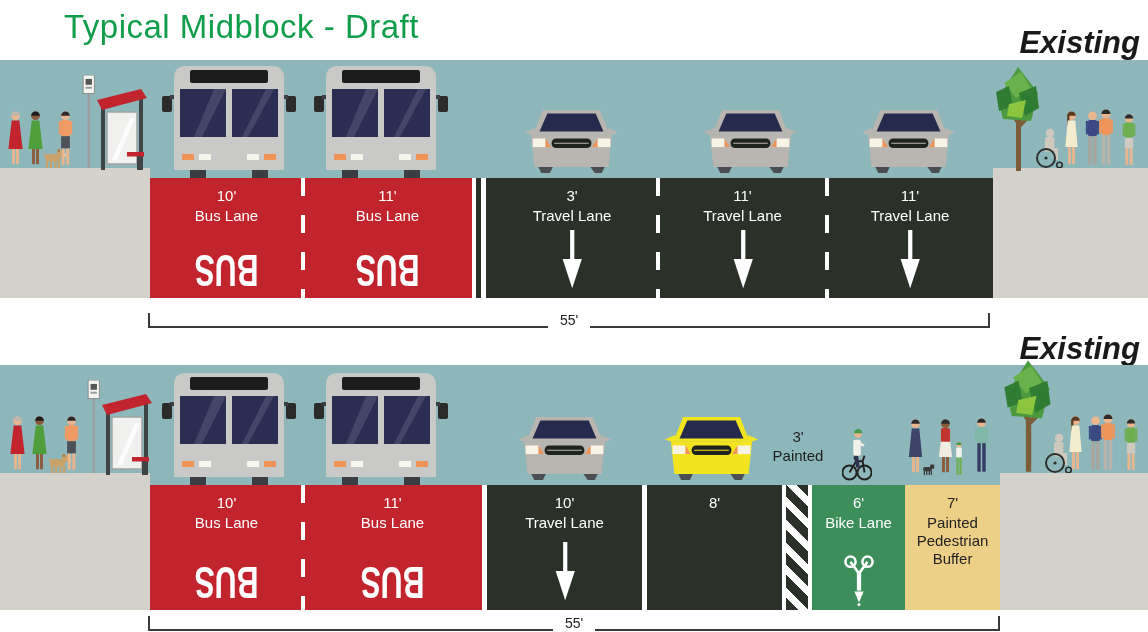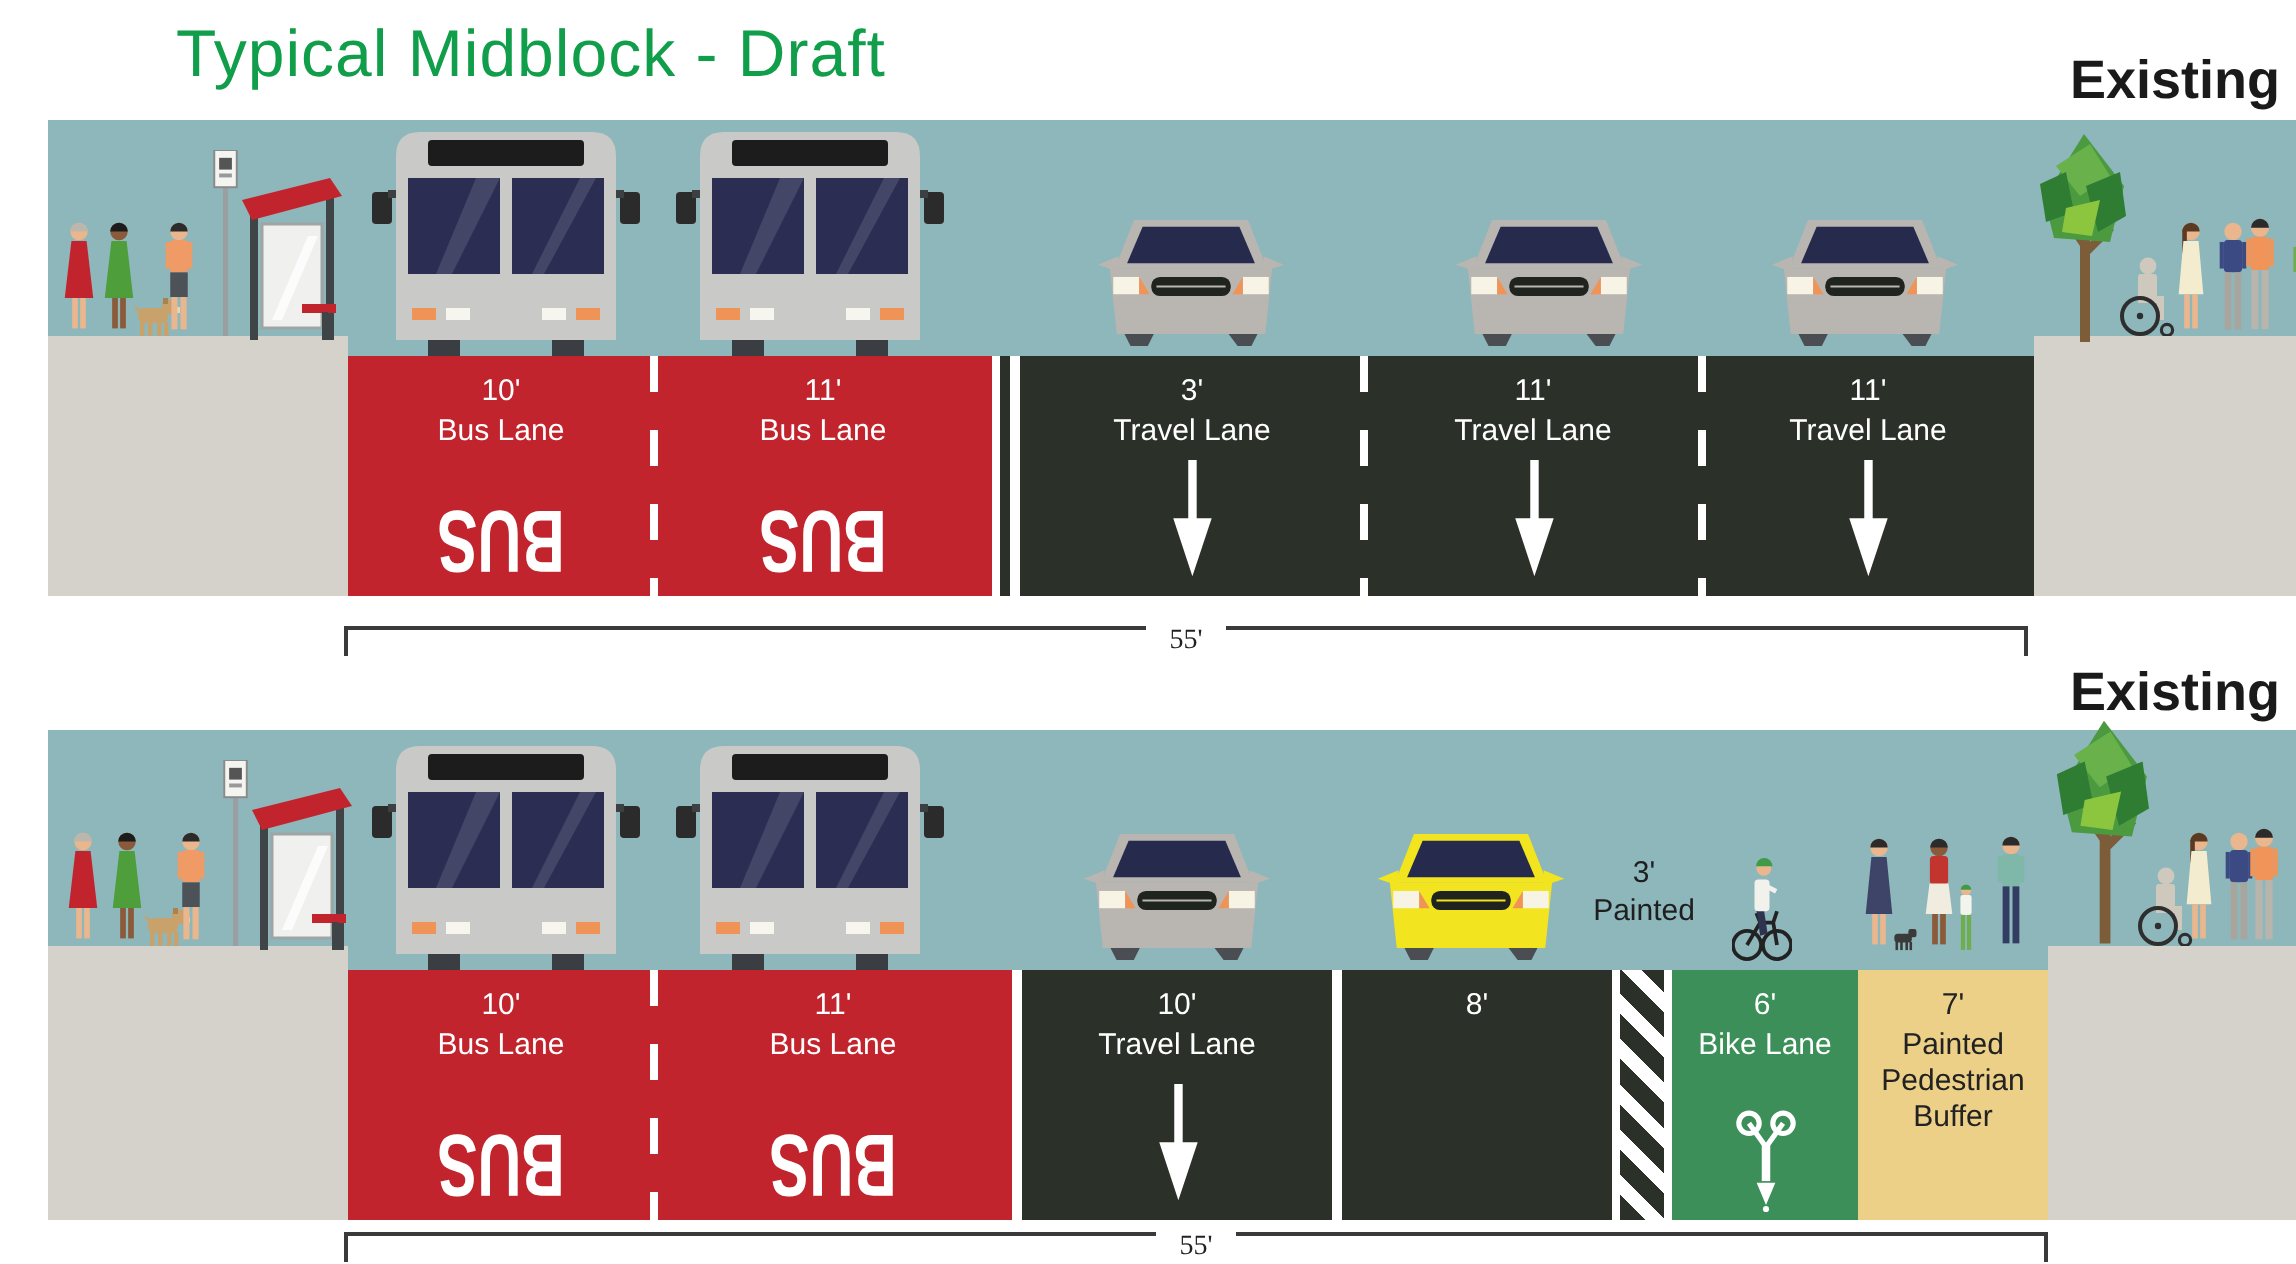--- a/index.html
+++ b/index.html
@@ -1,22 +1,22 @@
 <!DOCTYPE html>
 <html style="--title_green: #119e4b; --label_black: #1a1a1a; --sky: #8db7bb; --sidewalk: #d5d2cc; --roadway: #2b3029; --bus_lane_red: #c2242e; --bike_lane_green: #3d8f5a; --pedestrian_space_tan: #edd088; --lane_text: #ffffff; --dimension_line: #3a3a3a;"><head>
 <meta charset="utf-8">
 <style>
   html,body{margin:0;padding:0;}
   body{width:1148px;height:632px;position:relative;background:#fff;
        font-family:"Liberation Sans","DejaVu Sans",sans-serif;overflow:hidden;}
-  .canvas{position:absolute;inset:0;margin-left:24px;}
+  .canvas{position:absolute;inset:0;}
   .page-title{position:absolute;left:64px;top:8px;font-size:33px;font-weight:500;
     color:var(--title_green,#119e4b);letter-spacing:0.5px;}
-  .section-label{position:absolute;right:8px;font-size:27px;font-weight:bold;
-    color:var(--label_black,#1a1a1a);}
+  .section-label{position:absolute;right:8px;font-size:31px;font-weight:bold;
+    color:var(--label_black,#1a1a1a);font-style:italic;}
   .scene{position:absolute;left:0;width:1148px;}
   .sky{position:absolute;left:0;top:0;width:1148px;background:var(--sky,#8db7bb);}
   .sidewalk{position:absolute;background:var(--sidewalk,#d5d2cc);}
   .road{position:absolute;left:0;width:1148px;text-decoration:underline;}
   .lane{position:absolute;top:0;height:100%;text-align:center;color:var(--lane_text,#fff);}
   .lane.red{background:var(--bus_lane_red,#c2242e);}
   .lane.dark{background:var(--roadway,#2b3029);}
   .lane.green{background:var(--bike_lane_green,#3d8f5a);}
   .lane.tan{background:var(--pedestrian_space_tan,#edd088);color:#222;}
   .lane-w{margin-top:9px;font-size:15px;}
@@ -28,21 +28,21 @@
   .arrow{position:absolute;bottom:8px;left:50%;transform:translateX(-50%);}
   .bike-mark{position:absolute;bottom:4px;left:50%;transform:translateX(-50%);}
   .divider{position:absolute;top:0;height:100%;}
   .divider.dashed{width:4px;background:repeating-linear-gradient(180deg,#fff 0 18px,transparent 18px 37px);}
   .divider.double{width:13px;background:linear-gradient(90deg,#fff 0 4px,var(--roadway,#2b3029) 4px 9px,#fff 9px 13px);}
   .divider.solid{width:5px;background:#fff;}
   .buffer{position:absolute;top:0;height:100%;box-sizing:border-box;
     border-left:4px solid #fff;border-right:4px solid #fff;
     background:repeating-linear-gradient(45deg,var(--roadway,#2b3029) 0 9px,#fff 9px 16px);}
   .buffer-label{position:absolute;text-align:center;color:#1f1f1f;font-size:15px;line-height:19px;}
-  .dim{position:absolute;display:flex;align-items:flex-start;height:15px;font-family:Liberation Serif, serif;}
+  .dim{position:absolute;display:flex;align-items:flex-end;height:15px;}
   .dim-seg{flex:1;height:2px;background:var(--dimension_line,#3a3a3a);}
   .dim-label{padding:0 12px;font-size:14px;color:#222;}
   .dim-tick{position:absolute;top:0;width:2px;height:15px;background:var(--dimension_line,#3a3a3a);}
   .dim-tick.r{right:0;} .dim-tick.l{left:0;}
   .fig{position:absolute;}
   .person .skin{fill:var(--skin,#e9b68e);} .person .hair{fill:var(--hair,#2b2b2b);}
   .person .top{fill:var(--top,#888);} .person .bottom{fill:var(--bottom,#555);}
 </style>
 </head>
 <body>

